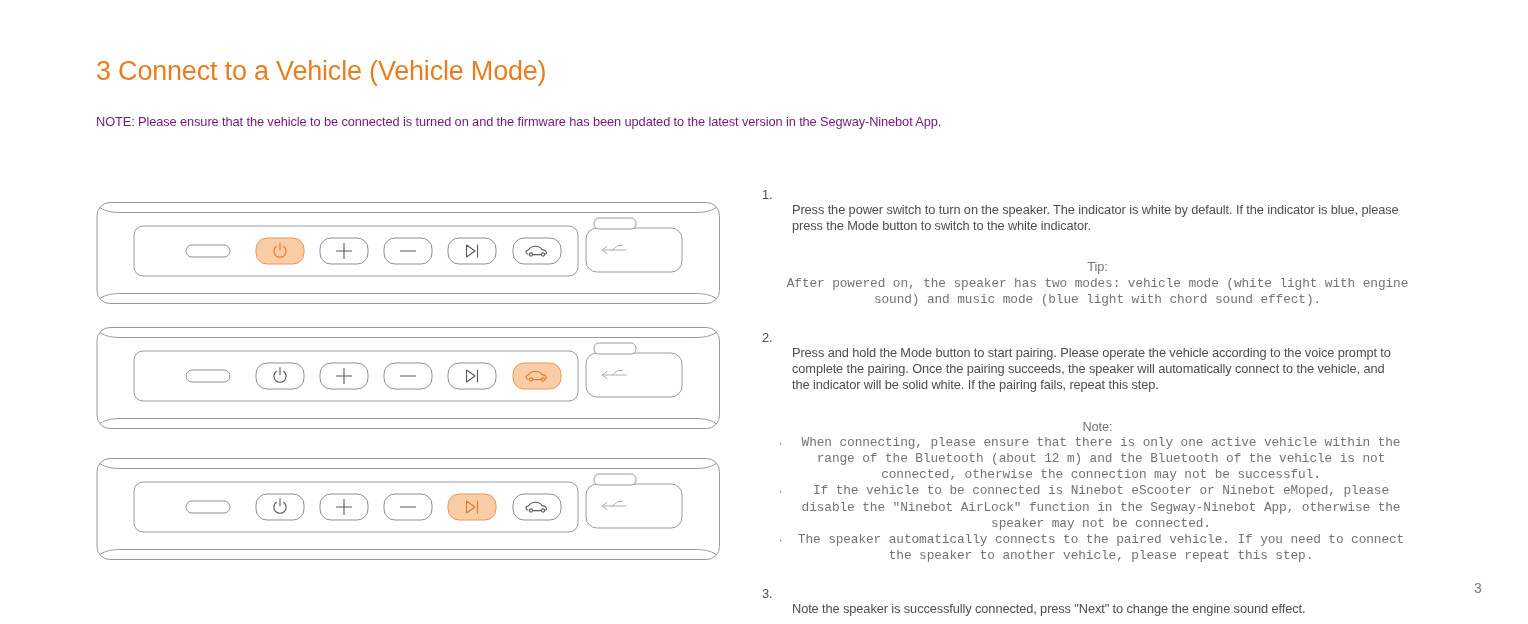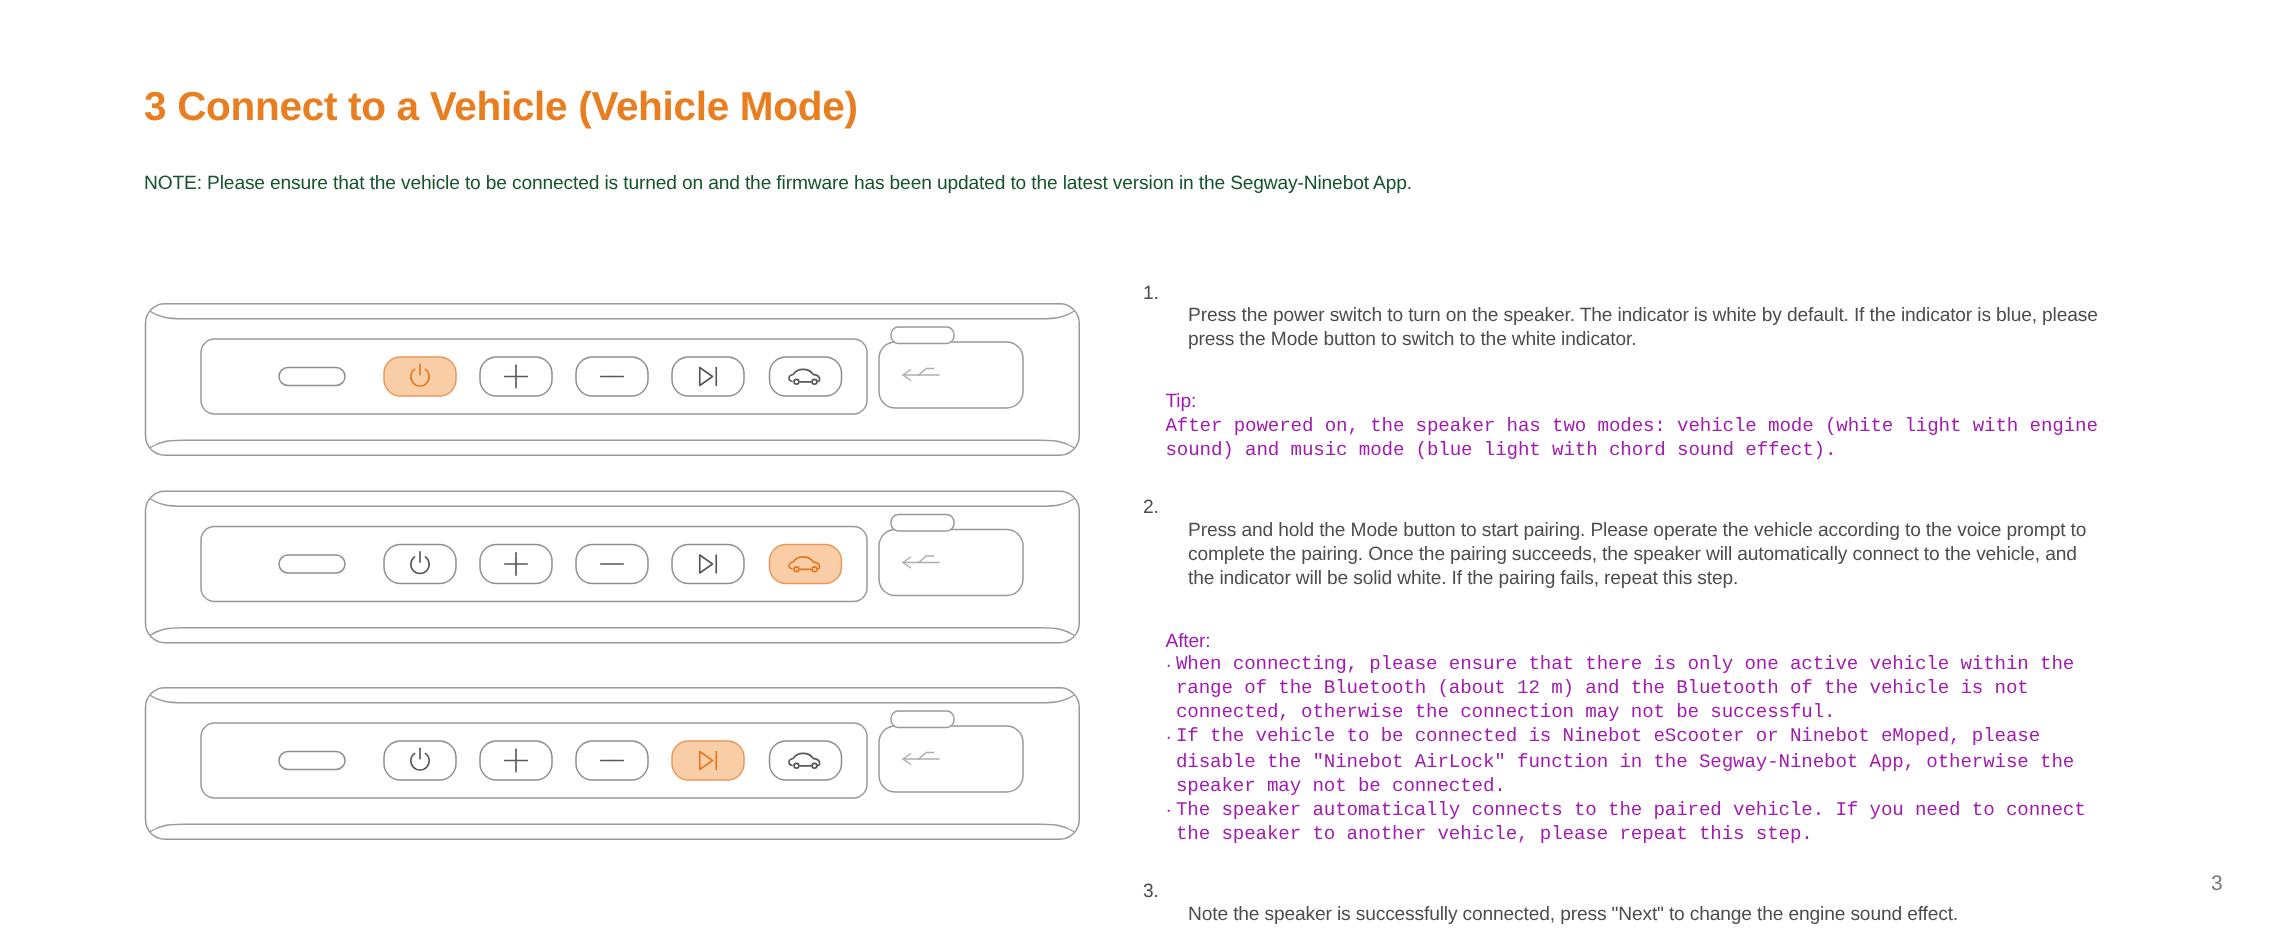--- a/index.html
+++ b/index.html
@@ -4,26 +4,26 @@
 <style>
   html,body{margin:0;padding:0;}
   body{
     width:1528px;height:624px;position:relative;overflow:hidden;
     background:#ffffff;
     font-family:"Liberation Sans","DejaVu Sans",sans-serif;
     color:#4d4d4f;
   }
   .page-title{
     position:absolute;left:96px;top:56px;margin:0;
-    font-size:27px;font-weight:700;letter-spacing:-0.2px;
+    font-size:27px;font-weight:400;letter-spacing:-0.2px;
     color:#e97e20;
   }
   .topnote{
     position:absolute;left:96px;top:114px;margin:0;
-    font-size:12.8px;line-height:16px;color:#14532d;letter-spacing:-0.1px;
+    font-size:12.8px;line-height:16px;color:#701a75;letter-spacing:-0.1px;
     width:1100px;
   }
   .diagrams{position:absolute;left:96px;top:201px;width:625px;}
   .diagram{position:absolute;left:0;width:625px;height:104px;}
   .diagram[data-diagram="0"]{top:0px;}
   .diagram[data-diagram="1"]{top:125px;}
   .diagram[data-diagram="2"]{top:256px;}
   .diagram svg{display:block;width:625px;height:104px;}
 
   
@@ -38,21 +38,21 @@
   .steps{
     position:absolute;left:762px;top:187px;width:656px;
     font-size:12.8px;line-height:16.2px;letter-spacing:-0.1px;
   }
   .step{margin:0;}
   .step + .step{margin-top:22px;}
   .step-main{display:flex;}
   .step-main .num{flex:none;width:15px;}
   .step-main .txt{flex:1;margin:15px;}
   .accent-block{
-    margin:10px 0 0 15px;color:#a21caf;
+    margin:10px 0 0 15px;color:#737373;text-align:center;
   }
   .accent-block p{margin:0;font-family:Liberation Mono, monospace;}
   .note-item{display:flex;}
   .note-item .bullet{flex:none;width:7px;}
   .note-item p{flex:1;margin:0;}
   .pageno{
     position:absolute;left:1474px;top:580px;
     font-size:14px;color:#77787b;
   }
 </style>
@@ -254,21 +254,21 @@
         <p>After powered on, the speaker has two modes: vehicle mode (white light with engine sound) and music mode (blue light with chord sound effect).</p>
       </div>
     </div>
 
     <div class="step">
       <div class="step-main">
         <span class="num">2.</span>
         <p class="txt">Press and hold the Mode button to start pairing. Please operate the vehicle according to the voice prompt to complete the pairing. Once the pairing succeeds, the speaker will automatically connect to the vehicle, and the indicator will be solid white. If the pairing fails, repeat this step.</p>
       </div>
       <div class="accent-block">
-        <div class="accent-label">After:</div>
+        <div class="accent-label">Note:</div>
         <div class="note-item">
           <span class="bullet">·</span>
           <p>When connecting, please ensure that there is only one active vehicle within the range of the Bluetooth (about 12 m) and the Bluetooth of the vehicle is not connected, otherwise the connection may not be successful.</p>
         </div>
         <div class="note-item">
           <span class="bullet">·</span>
           <p>If the vehicle to be connected is Ninebot eScooter or Ninebot eMoped, please disable the "Ninebot AirLock" function in the Segway-Ninebot App, otherwise the speaker may not be connected.</p>
         </div>
         <div class="note-item">
           <span class="bullet">·</span>

